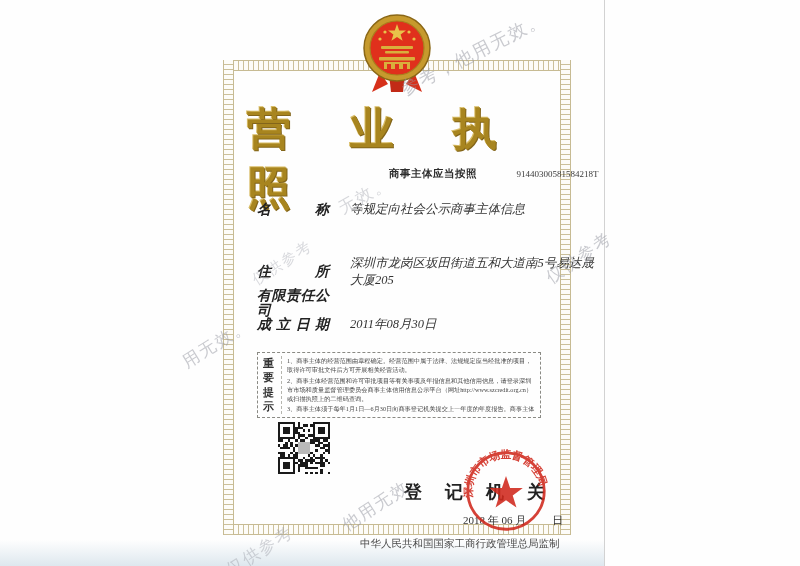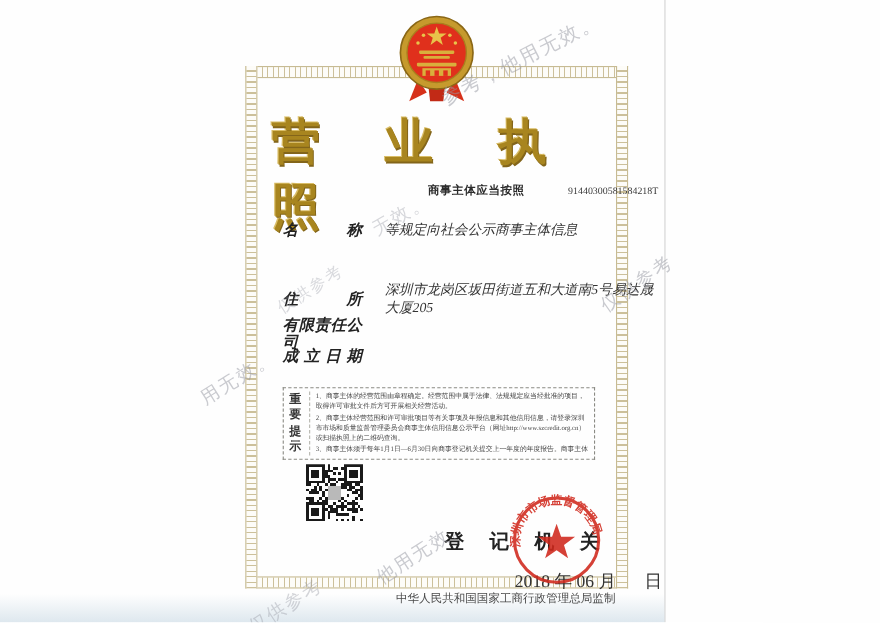--- a/index.html
+++ b/index.html
@@ -36,21 +36,21 @@
           border:1px dashed #8a8a84;display:flex;padding:3px 4px;background:rgba(255,255,255,.2);}
   .notice-side{width:15px;flex:none;display:flex;flex-direction:column;justify-content:space-between;
                font-size:11px;font-weight:bold;color:#333;border-right:1px dashed #b5b5ae;
                padding:2px 3px 2px 1px;margin-right:5px;line-height:1;}
   .notice-body{flex:1;font-size:6.2px;line-height:1.5;color:#444;overflow:hidden;
                font-family:"Liberation Serif",serif;}
   .notice-body p{margin:0 0 1px 0;}
   
   .reg-label{position:absolute;left:404px;top:480px;font-size:18px;font-weight:bold;color:#222;
              letter-spacing:9px;white-space:nowrap;}
-  .reg-date{position:absolute;left:452px;top:501px;font-size:16px;color:#333;white-space:pre;
+  .reg-date{position:absolute;left:452px;top:501px;font-size:11px;color:#333;white-space:pre;
             font-family:"Liberation Serif",serif;}
   .reg-date .gap{display:inline-block;width:26px;}
   .footer-line{position:absolute;left:360px;top:537px;width:240px;text-align:left;
                font-size:10.5px;color:#4a4a4a;font-family:"Liberation Serif",serif;white-space:nowrap;}
   
   .seal{position:absolute;left:462px;top:449px;opacity:.88;}
   
   .qr{position:absolute;left:278px;top:422px;}
   
   .wm{position:absolute;color:rgba(150,152,162,.5);font-size:17px;letter-spacing:2px;
@@ -102,20 +102,21 @@
   </div>
   <div class="frow" style="top:255px">
     <div class="flabel">住所</div>
     <div class="fvalue">深圳市龙岗区坂田街道五和大道南5号易达晟大厦205</div>
   </div>
   <div class="frow" style="top:288px">
     <div class="flabel">有限责任公司</div>
   </div>
   <div class="frow" style="top:316px">
     <div class="flabel">成立日期</div>
+    <div class="fvalue">2011年08月30日</div>
   </div>
 
   <div class="notice">
     <div class="notice-side">
         <span>重</span>
         <span>要</span>
         <span>提</span>
         <span>示</span>
       </div>
     <div class="notice-body">

